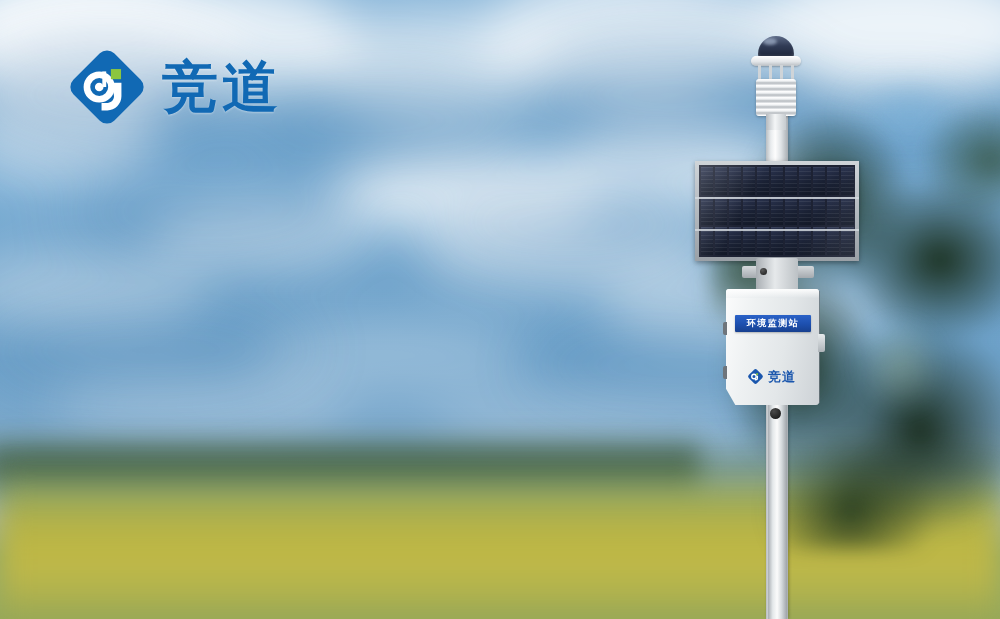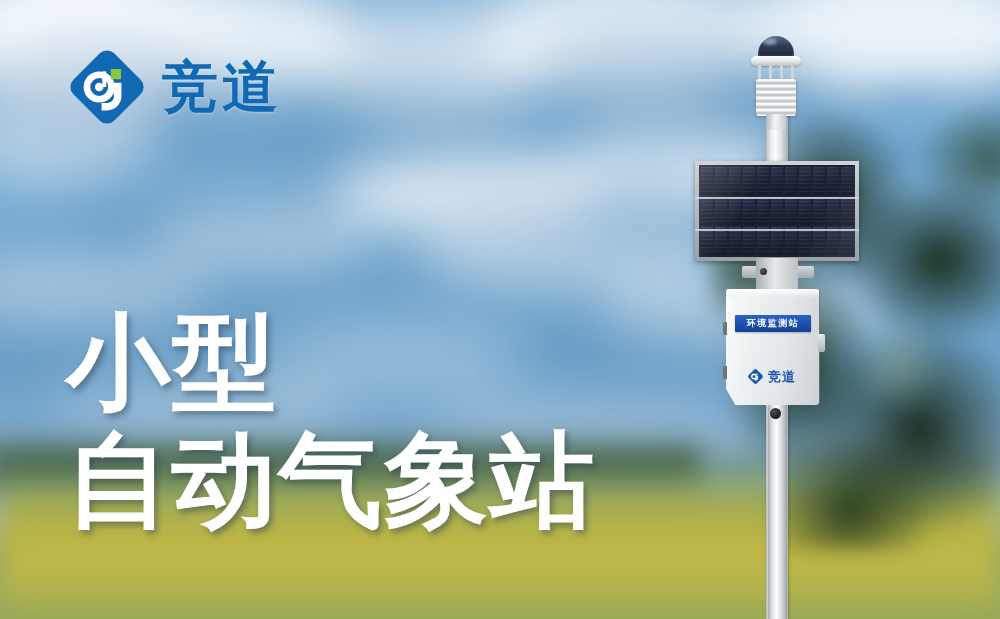--- a/index.html
+++ b/index.html
@@ -405,19 +405,15 @@
         <path d="M40 30a20 20 0 1 0 0 40 20 20 0 0 0 0-40zm0 8.5a11.5 11.5 0 1 1 0 23 11.5 11.5 0 0 1 0-23z" fill="#ffffff"></path>
         <circle cx="40" cy="50" r="5.5" fill="#ffffff"></circle>
         <rect x="55" y="27" width="13" height="13" fill="#8cc63f"></rect>
         <path d="M56.5 44.5h12v17.5c0 9.9-8.1 18-18 18h-7.5v-9.5h7.5c4.7 0 8.5-3.8 8.5-8.5z" fill="#ffffff"></path>
         <rect x="44" y="30" width="5" height="20" fill="#ffffff"></rect>
       </svg>
     </span>
     <span class="brand-text">竞道</span>
   </div>
 
-  <div class="headline">
-    <div class="hl-1">小型</div>
-    <div class="hl-2">自动气象站</div>
-  </div>
 
 
 </div>
 
 </body></html>

